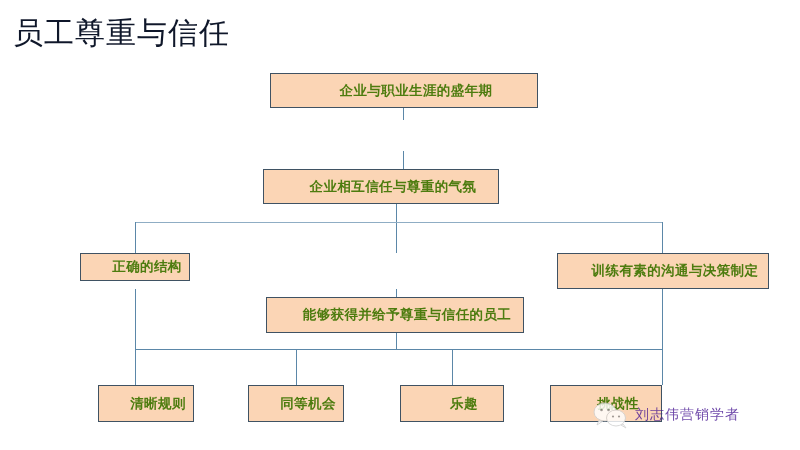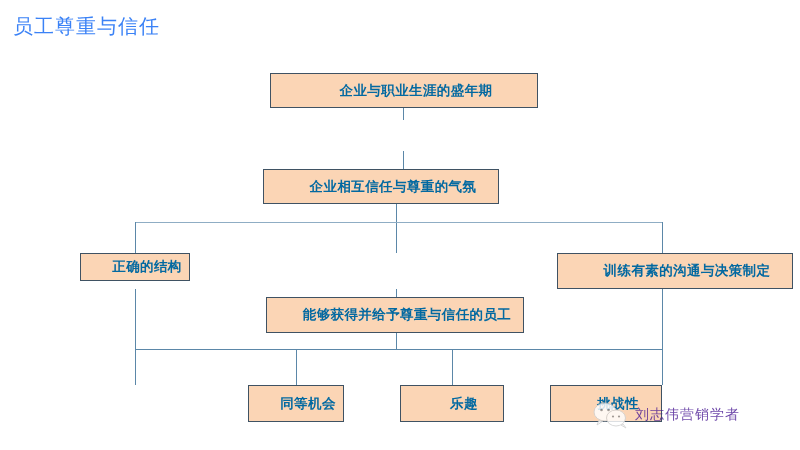--- a/index.html
+++ b/index.html
@@ -13,35 +13,35 @@
     height: 450px;
     background: #ffffff;
     overflow: hidden;
     font-family: "Liberation Sans", "DejaVu Sans", sans-serif;
   }
   #page-title {
     position: absolute;
     left: 13px;
     top: 13px;
     font-family: "Liberation Serif", "DejaVu Serif", serif;
-    font-size: 20px;
+    font-size: 30px;
     font-weight: 400;
-    color: #3b82f6;
+    color: #0f172a;
     letter-spacing: 1px;
     white-space: nowrap;
   }
   .node {
     position: absolute;
     box-sizing: border-box;
     background: #fbd5b5;
     border: 1.3px solid #3f5263;
     display: flex;
     align-items: center;
     justify-content: center;
-    color: #0369a1;
+    color: #4d7c0f;
     font-weight: bold;
     font-size: 13.5px;
     letter-spacing: 0.4px;
     white-space: nowrap;
     font-family: Liberation Serif, serif;
     padding-left: 24px;
   }
   .conn {
     position: absolute;
     background: #5b87a8;
@@ -98,22 +98,23 @@
 
   <div class="node" style="left:270px; top:73px; width:268px; height:35px;">企业与职业生涯的盛年期</div>
 
 
   <div class="node" style="left:263px; top:169px; width:236px; height:35px;">企业相互信任与尊重的气氛</div>
 
   <div class="node" style="left:80px; top:253px; width:110px; height:28px;">正确的结构</div>
 
   <div class="node" style="left:266px; top:253px; width:258px; height:36px;margin-top:44px;">能够获得并给予尊重与信任的员工</div>
 
-  <div class="node" style="left:557px; top:253px; width:236px; height:36px;">训练有素的沟通与决策制定</div>
+  <div class="node" style="left:557px; top:253px; width:212px; height:36px;">训练有素的沟通与决策制定</div>
 
+  <div class="node" style="left:98px; top:385px; width:96px; height:37px;">清晰规则</div>
 
   <div class="node" style="left:248px; top:385px; width:96px; height:37px;">同等机会</div>
 
   <div class="node" style="left:400px; top:385px; width:104px; height:37px;">乐趣</div>
 
   <div class="node" style="left:550px; top:385px; width:112px; height:37px;">挑战性</div>
 
   <div id="watermark">
     <span class="wm-logo">
       <svg viewBox="0 0 38 30" width="38" height="30" aria-hidden="true">

